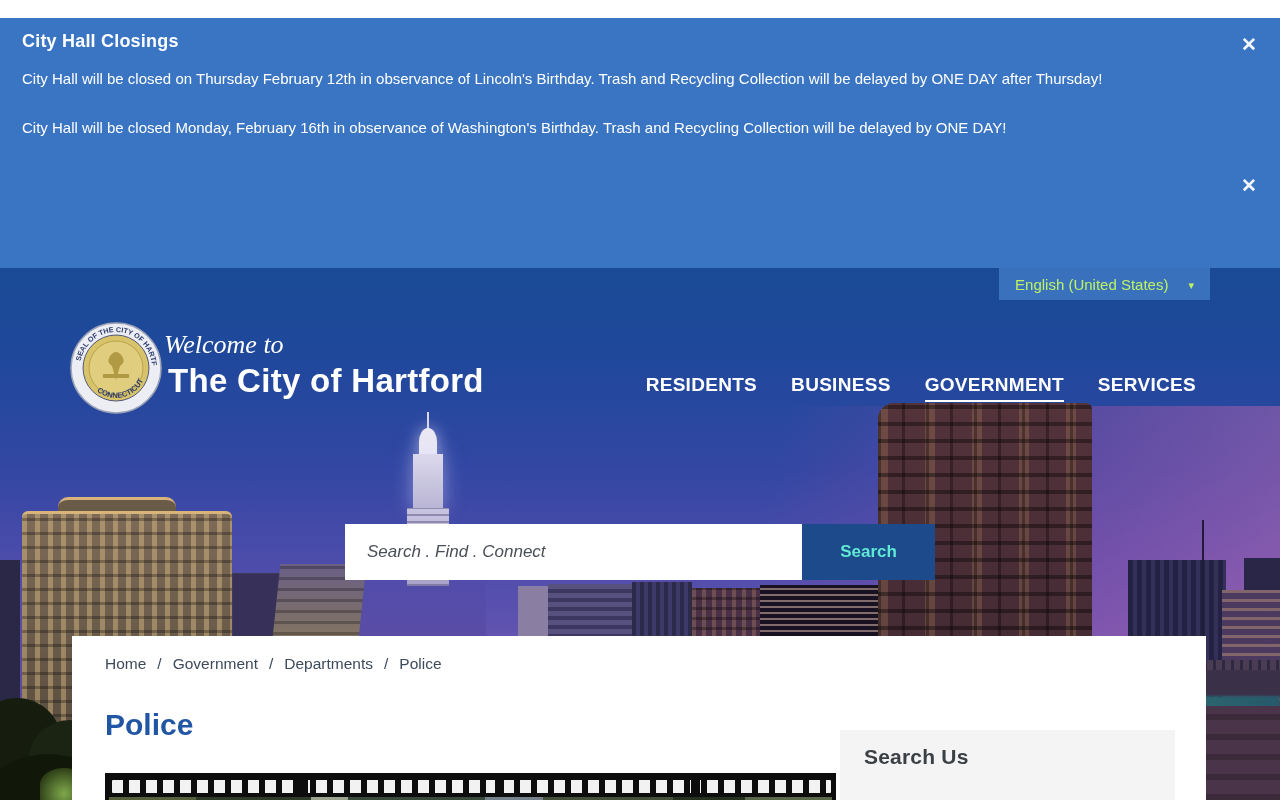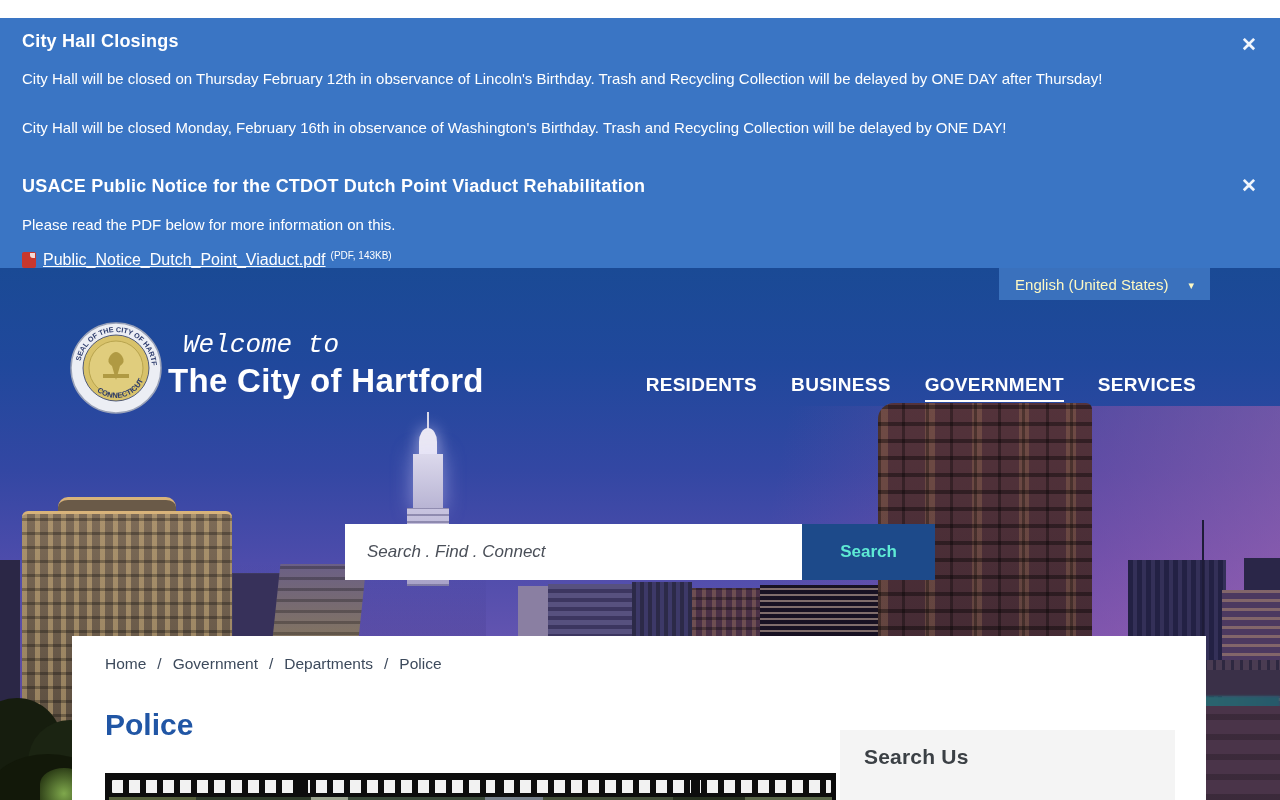--- a/index.html
+++ b/index.html
@@ -105,29 +105,29 @@
   .light-1 { left:725px; top:424px; } .light-2 { left:1165px; top:423px; }
   .tree { border-radius:50%; background:#161d0e; }
   .tree-1 { left:-28px; top:430px; width:90px; height:90px; }
   .tree-2 { left:28px; top:452px; width:84px; height:84px; background:#1b2412; }
   .tree-3 { left:-12px; top:486px; width:120px; height:80px; background:#121809; }
   .lawn { left:40px; top:500px; width:48px; height:32px; border-radius:50% 50% 0 0;
           background:radial-gradient(circle at 50% 80%, #7fa84c, #2c3d16 75%); }
 
   
   .lang-btn { position:absolute; right:70px; top:0; width:211px; height:32px;
-          background:#3a71bd; color:#fef9c3; border:none; font-size:15px; cursor:pointer;
+          background:#3a71bd; color:#bef264; border:none; font-size:15px; cursor:pointer;
           display:flex; align-items:center; justify-content:center; gap:20px;
           font-family:"Liberation Sans", sans-serif; }
   .lang-caret { font-size:11px; position:relative; top:1px; }
 
   
   .seal { position:absolute; left:70px; top:54px; width:92px; height:92px; }
-  .brand-welcome { position:absolute; left:183px; top:62px; color:#fff;
-          font-family:Liberation Mono, monospace; font-style:italic; font-size:26px; }
+  .brand-welcome { position:absolute; left:164px; top:62px; color:#fff;
+          font-family:Liberation Serif, serif; font-style:italic; font-size:26px; }
   .brand-title { position:absolute; left:168px; top:94px; color:#fff;
           font-size:33px; font-weight:bold; letter-spacing:.3px; }
 
   
   .nav { position:absolute; top:106px; right:84px; display:flex; gap:34px; }
   .nav-item { color:#fff; font-size:19px; font-weight:bold; letter-spacing:.3px;
           text-decoration:none; padding-bottom:4px; cursor:pointer; }
   .nav-item.active { border-bottom:2px solid #fff; }
 
   
@@ -175,29 +175,20 @@
 <body>
 
 <div class="banner">
   <div class="alert alert-1">
     <div class="alert-title">City Hall Closings</div>
     <p class="p1">City Hall will be closed on Thursday February 12th in observance of Lincoln's Birthday. Trash and Recycling Collection will be delayed by ONE DAY after Thursday!</p>
     <p class="p2">City Hall will be closed Monday, February 16th in observance of Washington's Birthday. Trash and Recycling Collection will be delayed by ONE DAY!</p>
   </div>
   <button class="close-btn close-1">✕</button>
 
-  <div class="alert alert-2">
-    <div class="alert-title">USACE Public Notice for the CTDOT Dutch Point Viaduct Rehabilitation</div>
-    <p class="p1">Please read the PDF below for more information on this.</p>
-    <div class="pdf-row">
-      <span class="pdf-icon"></span>
-      <a class="pdf-link" href="#">Public_Notice_Dutch_Point_Viaduct.pdf</a>
-      <span class="pdf-meta">(PDF, 143KB)</span>
-    </div>
-  </div>
   <button class="close-btn close-2">✕</button>
 </div>
 
 <div class="hero">
   <div class="sky-magenta"></div>
   <div class="sky-left-dim"></div>
 
   <div class="b far-left-bldg"></div>
   <div class="b hotel-roof"></div>
   <div class="b hotel"></div>

